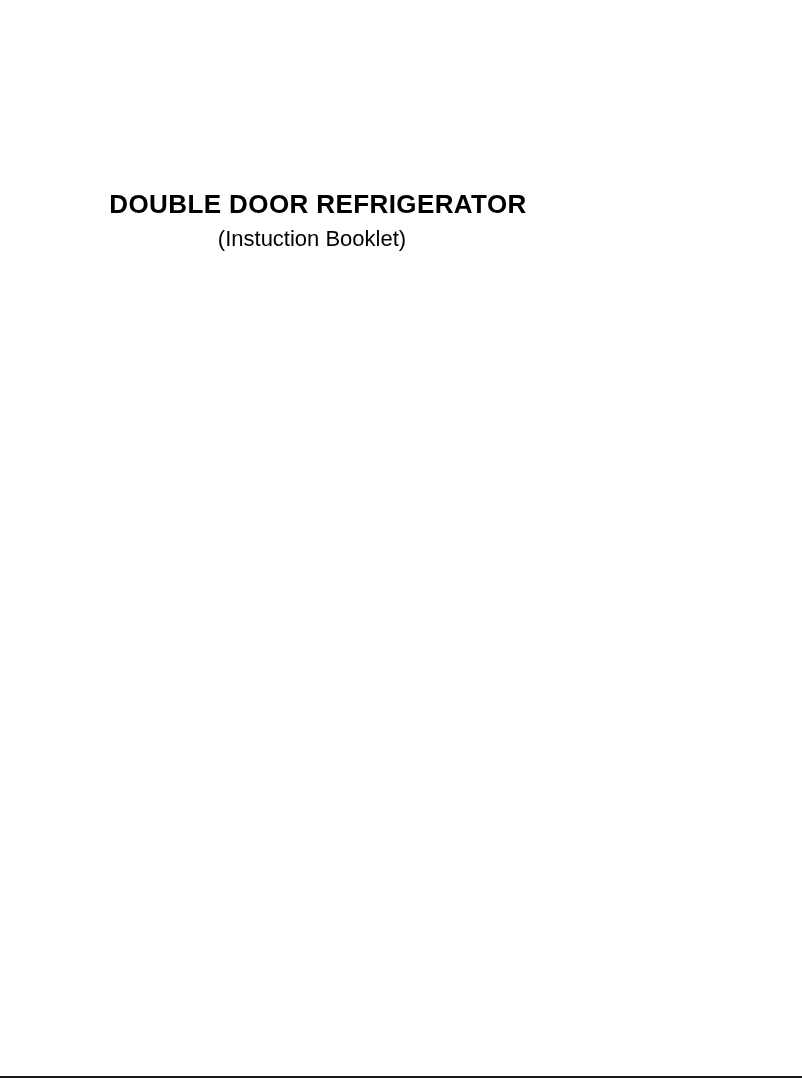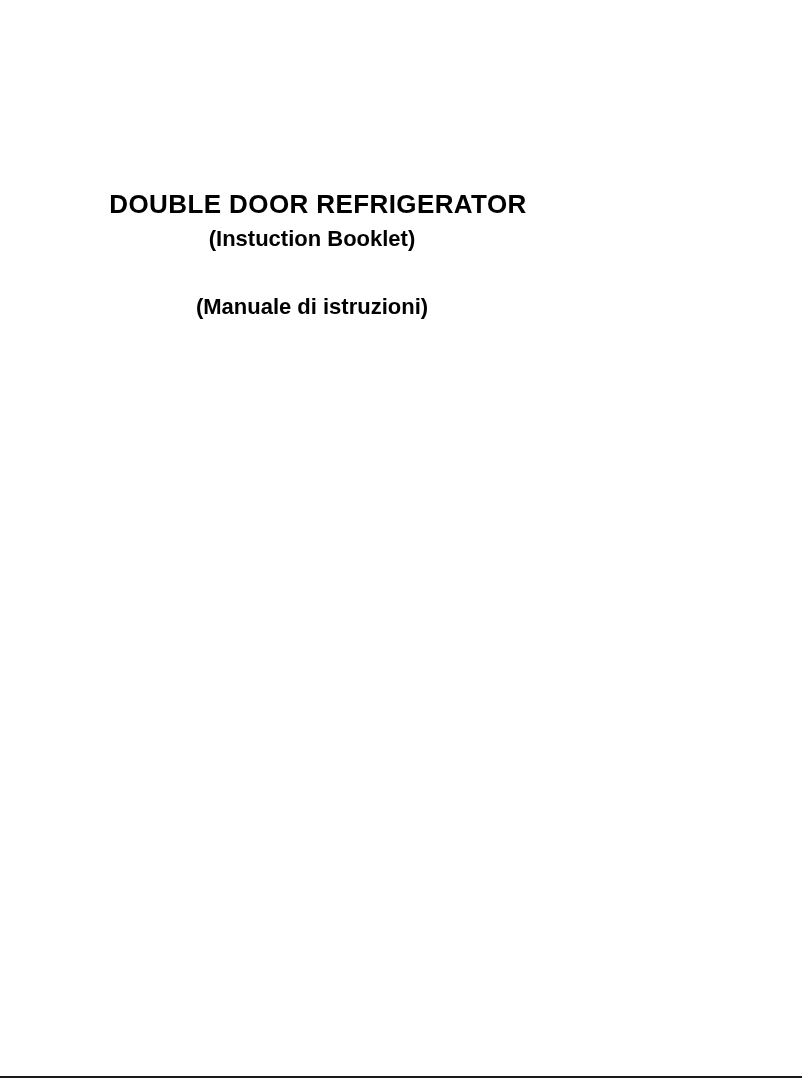--- a/index.html
+++ b/index.html
@@ -38,21 +38,21 @@
     font-size: 26px;
     font-weight: bold;
     letter-spacing: 0.4px;
     line-height: 1.15;
     margin: 0;
     padding: 0;
     white-space: nowrap;
   }
   .subtitle {
     font-size: 22px;
-    font-weight: bold;
+    font-weight: normal;
     line-height: 1.2;
     margin: 6px 12px 0 0;
     padding: 0;
     white-space: nowrap;
     text-align: center;
   }
   .bottom-rule {
     position: absolute;
     left: 0;
     bottom: 0;
@@ -70,21 +70,20 @@
 
     <div class="block">
       <div class="title">DOUBLE DOOR REFRIGERATOR</div>
       <div class="subtitle">(Instuction Booklet)</div>
     </div>
 
     <div class="block">
     </div>
 
     <div class="block">
-      <div class="subtitle">(Manuale di istruzioni)</div>
     </div>
 
     <div class="block">
     </div>
 
   </div>
 
   <div class="bottom-rule"></div>
 
 </div>

